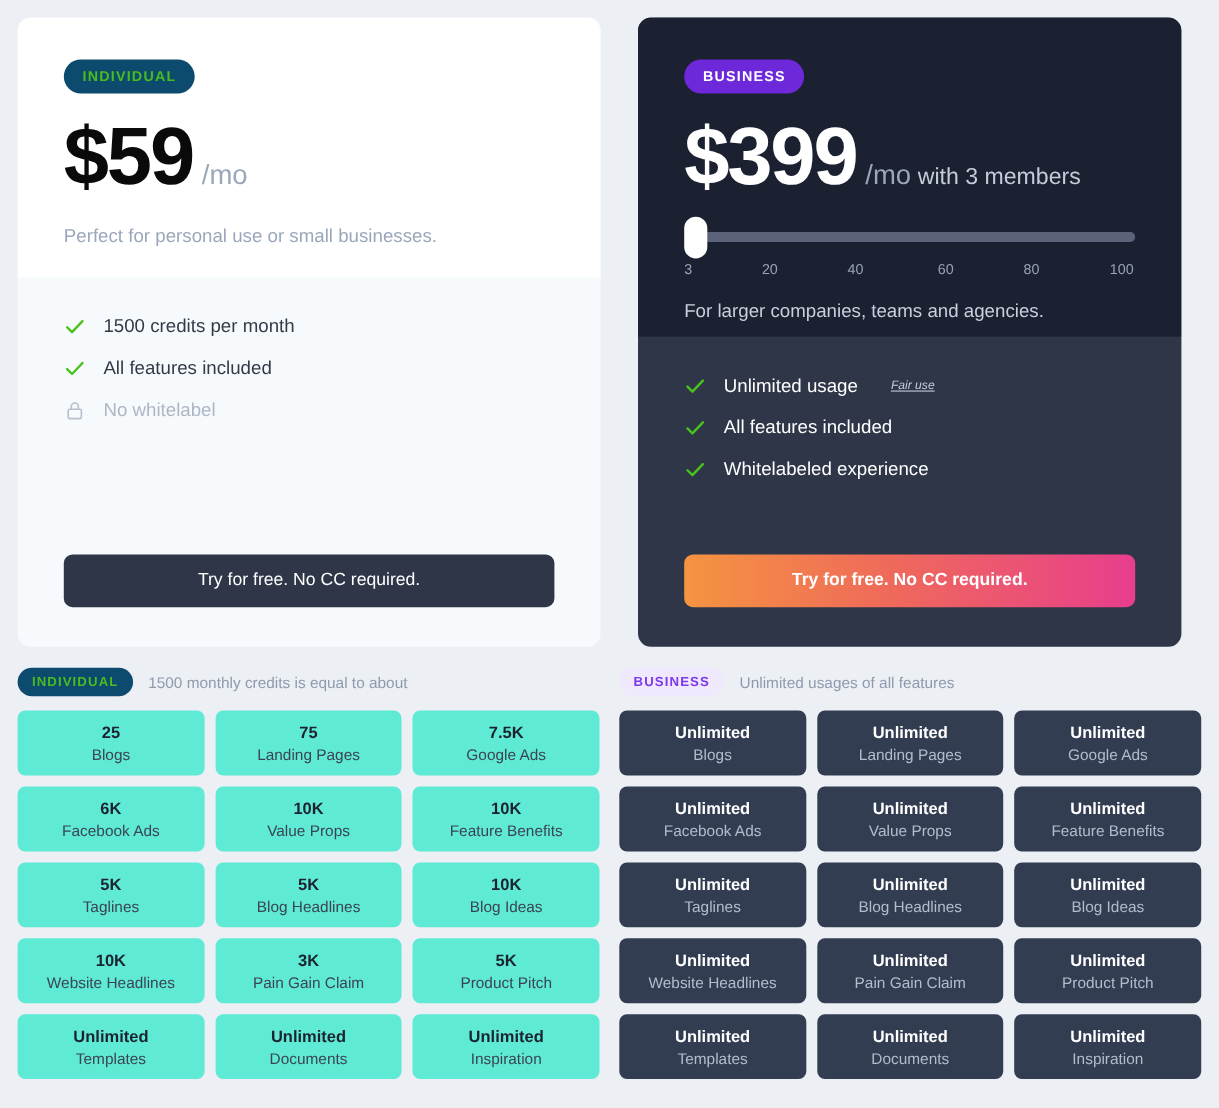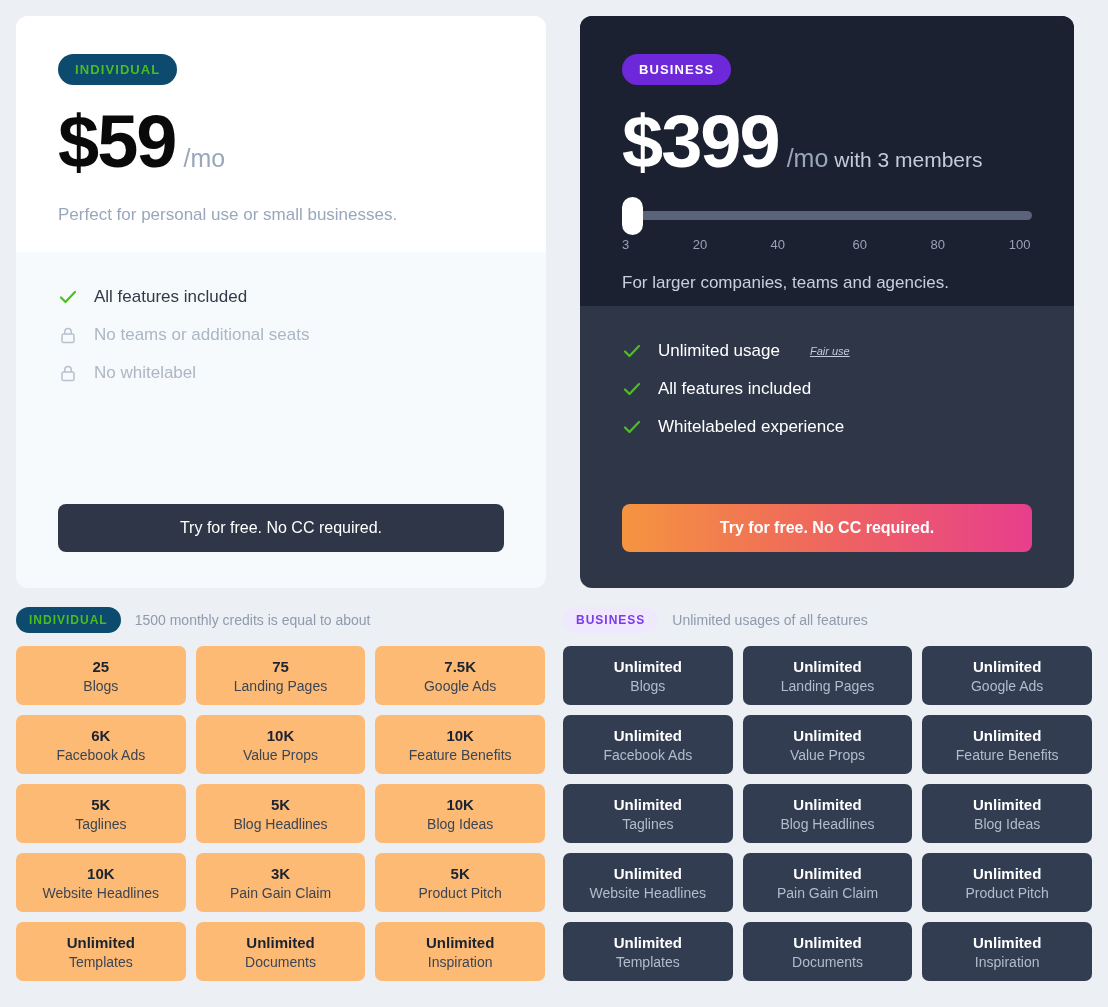--- a/index.html
+++ b/index.html
@@ -194,21 +194,21 @@
   }
   .tile {
     border-radius: 7px;
     height: 59px;
     display: flex;
     flex-direction: column;
     align-items: center;
     justify-content: center;
     gap: 3px;
   }
-  .tile-light { background: #fdba74; }
+  .tile-light { background: #5eead4; }
   .tile-dark  { background: #333d52; }
   .tile-value { font-size: 15px; font-weight: bold; }
   .tile-label { font-size: 14px; }
   .tile-light .tile-value { color: #1c2330; }
   .tile-light .tile-label { color: #3c4554; }
   .tile-dark  .tile-value { color: #ffffff; }
   .tile-dark  .tile-label { color: #b2bccd; }
 </style>
 </head>
 <body>
@@ -223,39 +223,38 @@
 
         <div class="price-row">
           <span class="price-amount">$59</span>
           <span class="price-per">/mo</span>
         </div>
 
         <div class="tagline">Perfect for personal use or small businesses.</div>
       </div>
 
       <div class="features">
-
         <div class="feat ind-feat-on">
           <span class="feat-icon">
             <svg viewBox="0 0 20 20" width="20" height="20">
                 <path d="M3 10.5 L7.5 15 L17 5" fill="none" stroke="#4ac21c" stroke-width="2.2" stroke-linecap="round" stroke-linejoin="round"></path>
               </svg>
           </span>
+          <span class="feat-label">1500 credits per month</span>
+        </div>
+
+        <div class="feat ind-feat-on">
+          <span class="feat-icon">
+            <svg viewBox="0 0 20 20" width="20" height="20">
+                <path d="M3 10.5 L7.5 15 L17 5" fill="none" stroke="#4ac21c" stroke-width="2.2" stroke-linecap="round" stroke-linejoin="round"></path>
+              </svg>
+          </span>
           <span class="feat-label">All features included</span>
         </div>
 
-        <div class="feat ind-feat-off">
-          <span class="feat-icon">
-            <svg viewBox="0 0 20 20" width="20" height="20">
-              <rect x="4" y="9" width="12" height="8.5" rx="1.6" fill="none" stroke="#b7c0cd" stroke-width="1.5"></rect>
-              <path d="M6.8 9 V6.6 a3.2 3.2 0 0 1 6.4 0 V9" fill="none" stroke="#b7c0cd" stroke-width="1.5"></path>
-            </svg>
-          </span>
-          <span class="feat-label">No teams or additional seats</span>
-        </div>
 
         <div class="feat ind-feat-off">
           <span class="feat-icon">
             <svg viewBox="0 0 20 20" width="20" height="20">
               <rect x="4" y="9" width="12" height="8.5" rx="1.6" fill="none" stroke="#b7c0cd" stroke-width="1.5"></rect>
               <path d="M6.8 9 V6.6 a3.2 3.2 0 0 1 6.4 0 V9" fill="none" stroke="#b7c0cd" stroke-width="1.5"></path>
             </svg>
           </span>
           <span class="feat-label">No whitelabel</span>
         </div>

